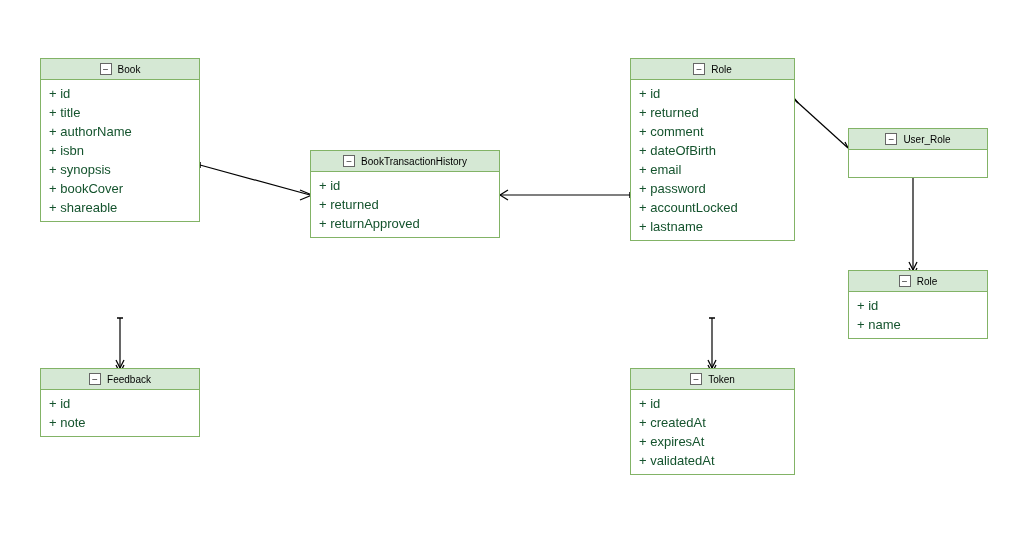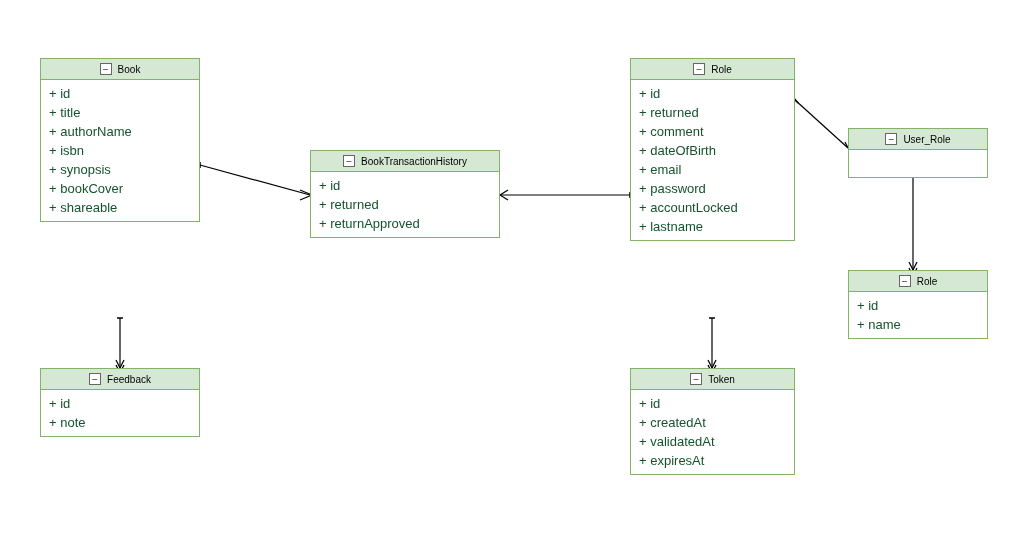--- a/index.html
+++ b/index.html
@@ -196,18 +196,18 @@
   </div>
 
   <div class="entity-box" style="left:630px; top:368px; width:165px;">
     <div class="entity-header">
       <span class="minus-icon">−</span>
       <span>Token</span>
     </div>
     <div class="entity-body">
       <div class="entity-field">+ id</div>
       <div class="entity-field">+ createdAt</div>
+      <div class="entity-field">+ expiresAt</div>
       <div class="entity-field">+ validatedAt</div>
-      <div class="entity-field">+ expiresAt</div>
     </div>
   </div>
 
 </div>
 
 </body></html>

